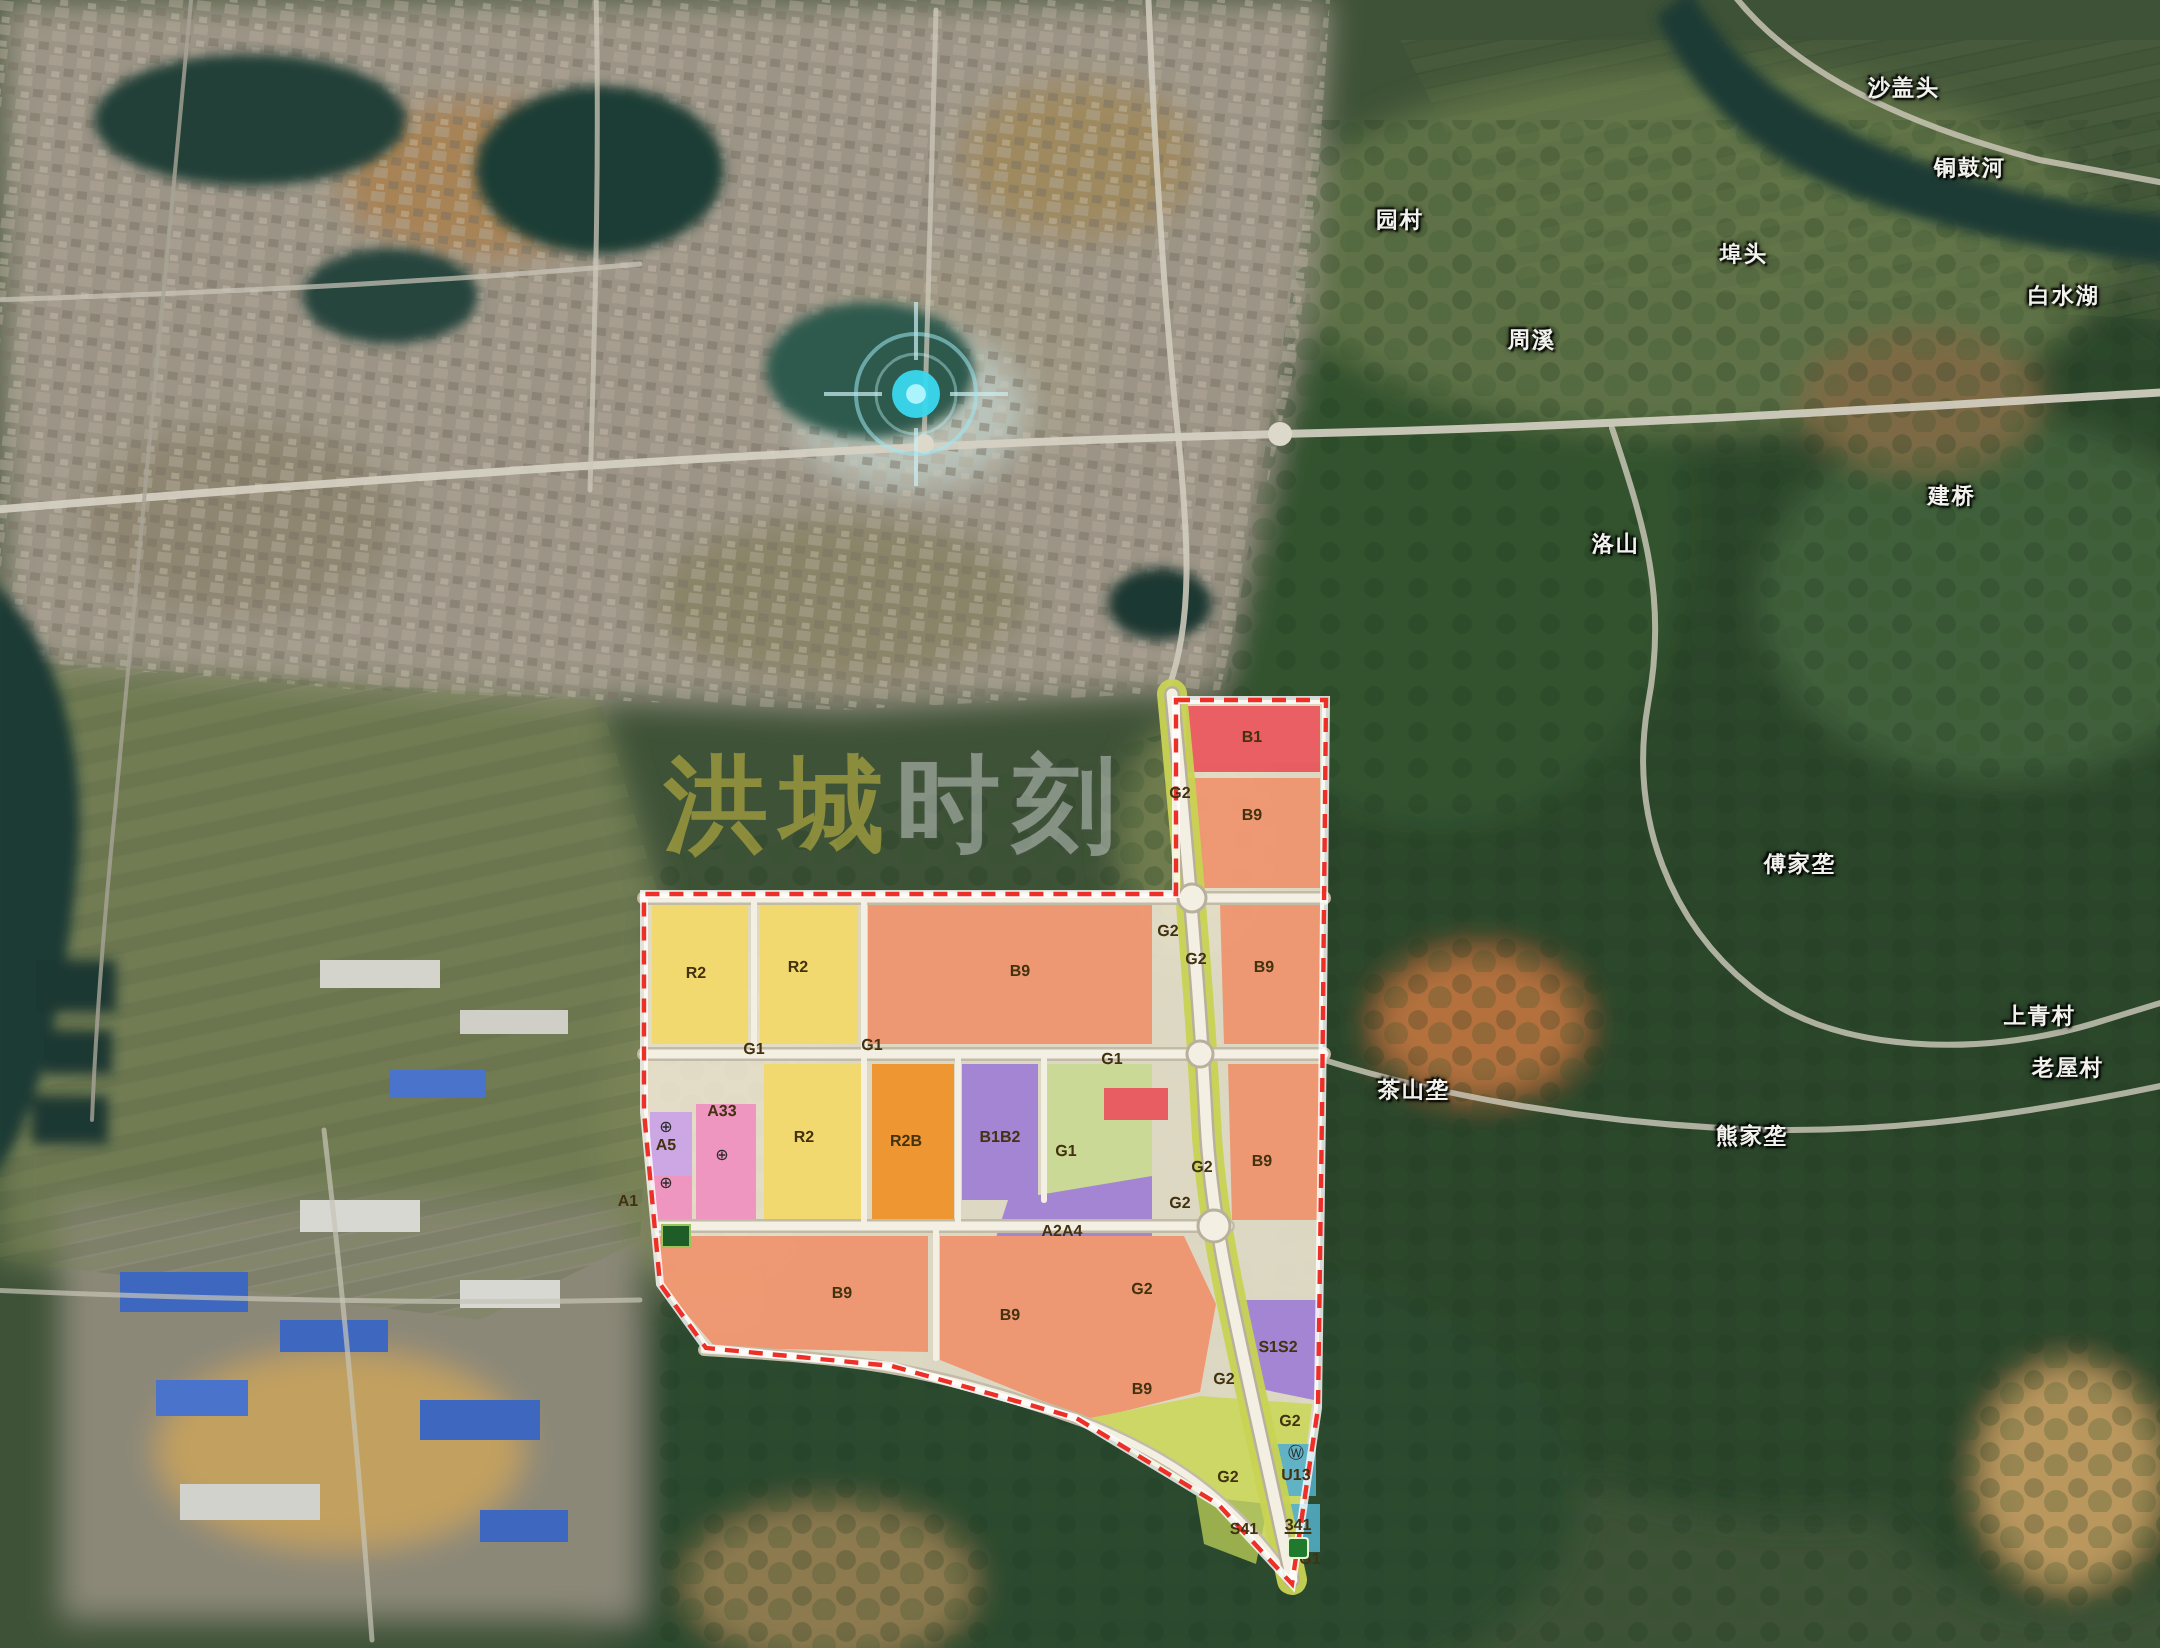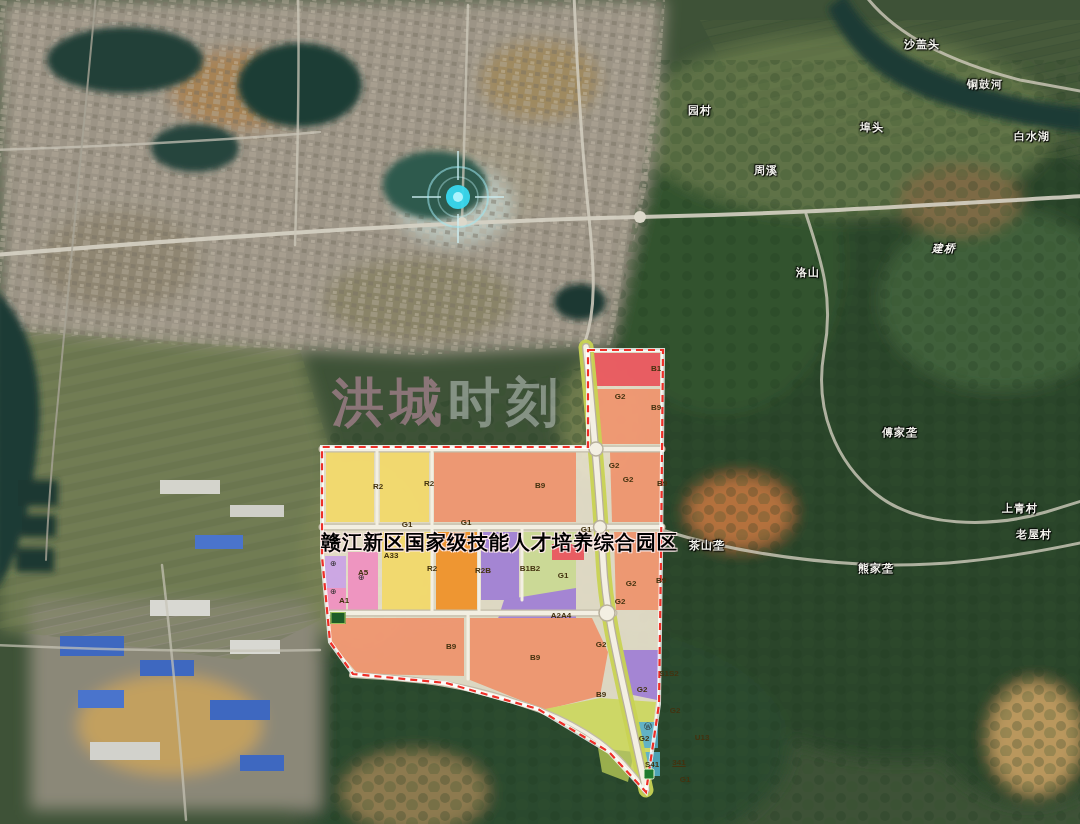--- a/index.html
+++ b/index.html
@@ -4,31 +4,31 @@
 <style>
   html,body{margin:0;padding:0;background:#222;}
   #stage{position:relative;width:1080px;height:824px;overflow:hidden;
          font-family:"Liberation Sans","DejaVu Sans",sans-serif;background:#3e5237;}
   #stage svg{position:absolute;left:0;top:0;}
   .lbl-layer{position:absolute;left:0;top:0;width:1080px;height:824px;pointer-events:none;}
   .place-lbl{position:absolute;transform:translate(-50%,-50%);color:#f2f2ec;font-size:11px;
              font-weight:700;white-space:nowrap;letter-spacing:1px;
              text-shadow:1px 1px 1px #000,-1px -1px 1px #000,0 0 3px #000;}
   .parcel-lbl{position:absolute;transform:translate(-50%,-50%);color:#43320f;font-size:8px;
-              font-weight:700;white-space:nowrap;line-height:1;margin-left:30px;}
+              font-weight:700;white-space:nowrap;line-height:1;}
   .parcel-icon{position:absolute;transform:translate(-50%,-50%);color:#2a2a2a;font-size:8px;line-height:1;}
   #map-title{position:absolute;left:370px;top:128px;font-size:36px;font-weight:900;color:#0b0b0b;
              letter-spacing:3px;white-space:nowrap;text-shadow:0 0 4px rgba(255,255,255,.35);}
   #overlay-title{position:absolute;left:321px;top:529px;font-size:20px;font-weight:900;color:#000;
              letter-spacing:1px;white-space:nowrap;
              text-shadow:1px 1px 0 rgba(255,235,235,.9),-1px -1px 0 rgba(255,235,235,.9),
                          1px -1px 0 rgba(255,235,235,.9),-1px 1px 0 rgba(255,235,235,.9);}
   #watermark{position:absolute;left:332px;top:368px;font-size:52px;font-weight:700;
              letter-spacing:6px;white-space:nowrap;opacity:.55;}
-  #watermark .wm1{color:#f9a8d4;opacity:.75;}
+  #watermark .wm1{color:#fde047;opacity:.75;}
   #watermark .wm2{color:#d8dcdd;opacity:.85;text-shadow:0 0 2px #555;}
   .route-shield{position:absolute;width:9px;height:9px;border-radius:2px;background:#1f7a2d;
                 border:1px solid #e8f5d0;transform:translate(-50%,-50%);}
   .green-marker{position:absolute;width:13px;height:10px;background:#1e5c28;border:1px solid #9cc25a;
                 transform:translate(-50%,-50%);}
 </style>
 </head>
 <body>
 
 <div id="stage">
@@ -188,29 +188,28 @@
     <line x1="0" y1="17" x2="0" y2="46" stroke="#cdeef2" stroke-width="2" opacity="0.7"></line>
     <circle r="30" fill="none" stroke="#9fe8f2" stroke-width="2" opacity="0.55"></circle>
     <circle r="20" fill="none" stroke="#bdf2f8" stroke-width="1.5" opacity="0.4"></circle>
     <circle r="12" opacity="0.95" fill="#39d8ee"></circle>
     <circle r="5" fill="#b8f6ff" opacity="0.9"></circle>
   </g>
 </svg>
 
 <div class="lbl-layer">
   <div id="watermark"><span class="wm1">洪城</span><span class="wm2">时刻</span></div>
-  <div id="overlay-title">赣江新区国家级技能人才培养综合园区</div>
   <div id="place-labels">
         <div class="place-lbl" style="left: 700px; top: 110px;">园村</div>
         <div class="place-lbl" style="left: 766px; top: 170px;">周溪</div>
-        <div class="place-lbl" style="left: 922px; top: 44px;">沙盖头</div>
+        <div class="place-lbl" style="left: 952px; top: 44px;">沙盖头</div>
         <div class="place-lbl" style="left: 985px; top: 84px;">铜鼓河</div>
-        <div class="place-lbl" style="left: 1032px; top: 136px;">白水湖</div>
+        <div class="place-lbl" style="left: 1032px; top: 148px;">白水湖</div>
         <div class="place-lbl" style="left: 872px; top: 127px; text-align: center;">埠头</div>
-        <div class="place-lbl" style="left: 944px; top: 248px; font-style: italic;">建桥</div>
+        <div class="place-lbl" style="left: 976px; top: 248px;">建桥</div>
         <div class="place-lbl" style="left: 808px; top: 272px;">洛山</div>
         <div class="place-lbl" style="left: 900px; top: 432px;">傅家垄</div>
         <div class="place-lbl" style="left: 1020px; top: 508px;">上青村</div>
         <div class="place-lbl" style="left: 1034px; top: 534px;">老屋村</div>
         <div class="place-lbl" style="left: 707px; top: 545px;">茶山垄</div>
         <div class="place-lbl" style="left: 876px; top: 568px;">熊家垄</div>
       </div>
   <div id="parcel-labels">
         <div class="parcel-lbl" style="left: 626px; top: 369px;">B1</div>
         <div class="parcel-lbl" style="left: 626px; top: 408px;">B9</div>
@@ -235,21 +234,21 @@
         <div class="parcel-lbl" style="left: 601px; top: 584px;">G2</div>
         <div class="parcel-lbl" style="left: 590px; top: 602px;">G2</div>
         <div class="parcel-lbl" style="left: 631px; top: 581px;">B9</div>
         <div class="parcel-lbl" style="left: 571px; top: 645px;">G2</div>
         <div class="parcel-lbl" style="left: 421px; top: 647px;">B9</div>
         <div class="parcel-lbl" style="left: 505px; top: 658px;">B9</div>
         <div class="parcel-lbl" style="left: 571px; top: 695px;">B9</div>
         <div class="parcel-lbl" style="left: 639px; top: 674px;">S1S2</div>
         <div class="parcel-lbl" style="left: 612px; top: 690px;">G2</div>
         <div class="parcel-lbl" style="left: 645px; top: 711px;">G2</div>
-        <div class="parcel-lbl" style="left: 648px; top: 738px; padding-left: 48px;">U13</div>
+        <div class="parcel-lbl" style="left: 648px; top: 738px;">U13</div>
         <div class="parcel-lbl" style="left: 614px; top: 739px;">G2</div>
         <div class="parcel-lbl" style="left: 622px; top: 765px;">S41</div>
         <div class="parcel-lbl" style="left: 649px; top: 763px; text-decoration: underline;">341</div>
         <div class="parcel-lbl" style="left: 655px; top: 780px;">G1</div>
         <div class="parcel-icon" style="left: 333px; top: 564px;">⊕</div>
         <div class="parcel-icon" style="left: 333px; top: 592px;">⊕</div>
         <div class="parcel-icon" style="left: 361px; top: 578px;">⊕</div>
         <div class="parcel-icon" style="left: 648px; top: 727px;">Ⓦ</div>
       </div>
   <div class="green-marker" style="left:338px;top:618px;"></div>

